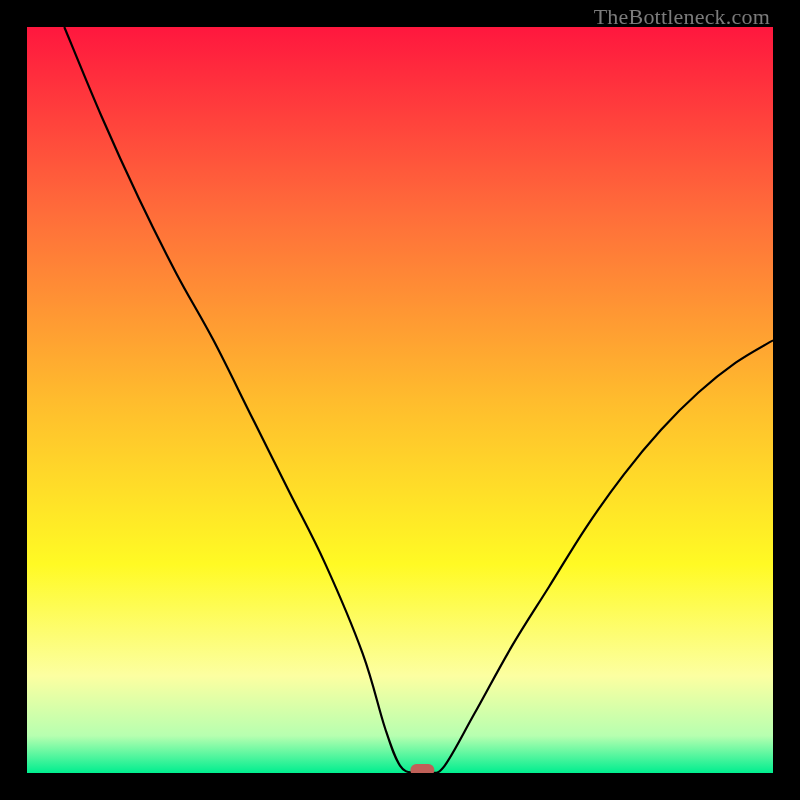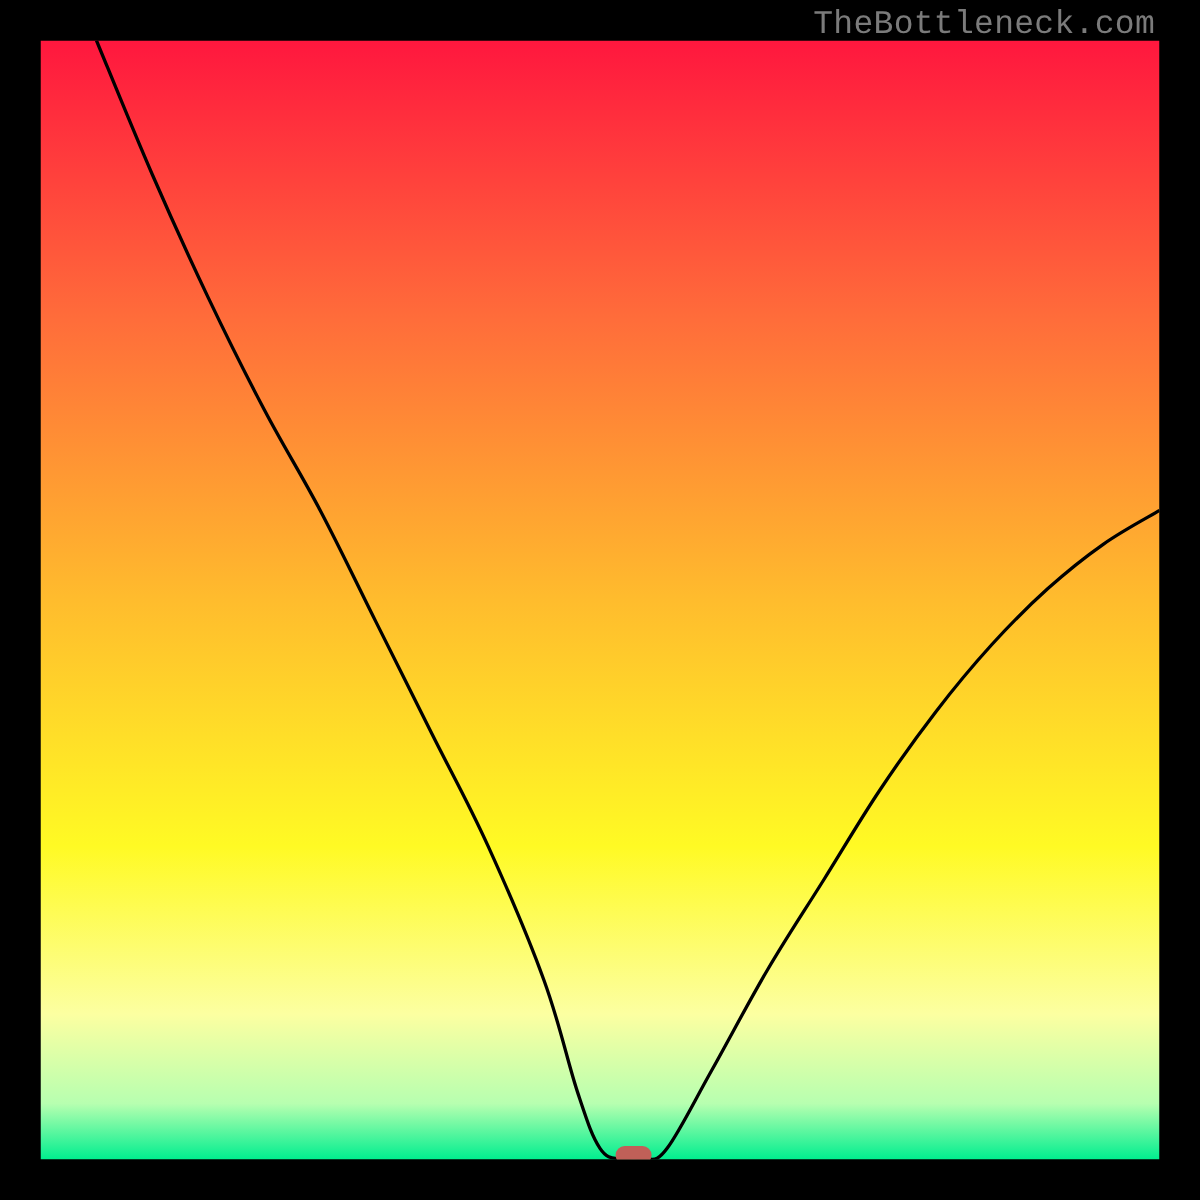--- a/index.html
+++ b/index.html
@@ -23,21 +23,21 @@
     left: 27px;
     top: 27px;
     width: 746px;
     height: 746px;
   }
   .watermark {
     position: absolute;
     top: 4px;
     right: 30px;
     color: #7b7b7b;
-    font-family: Liberation Mono, monospace;
+    font-family: Liberation Serif, serif;
     font-size: 22px;
     letter-spacing: 0.2px;
   }
   svg {
     display: block;
   }
 </style>
 </head>
 <body>
 

